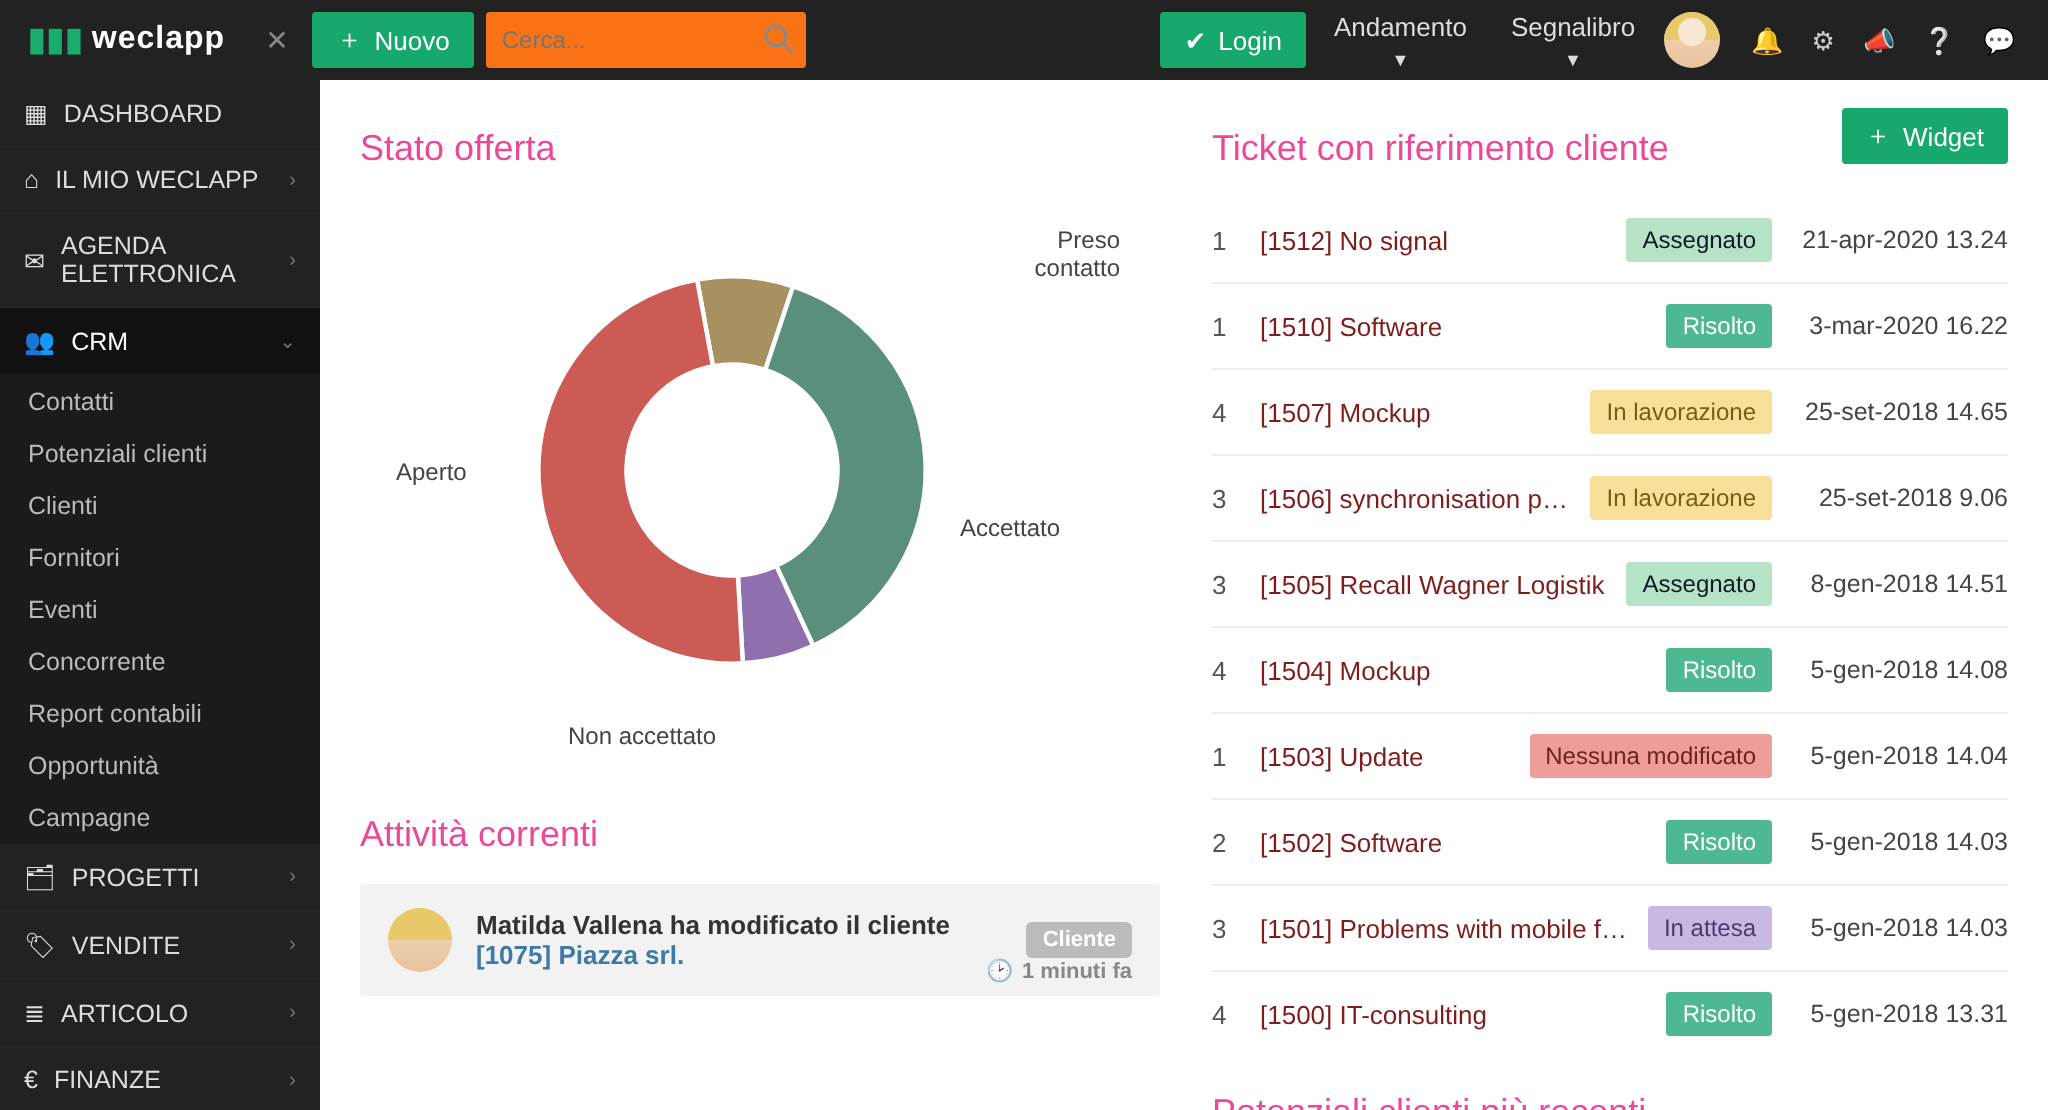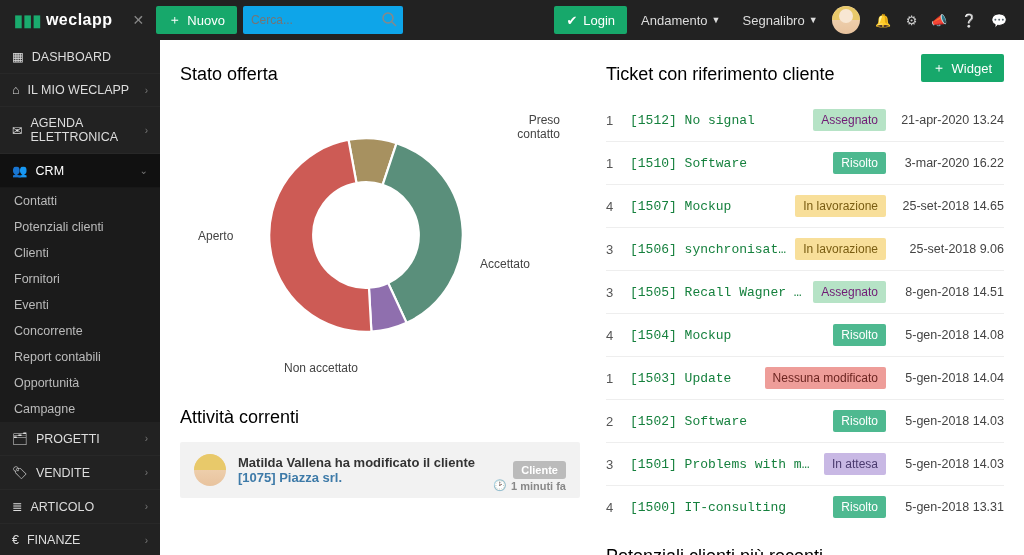--- a/index.html
+++ b/index.html
@@ -6,24 +6,24 @@
   body { font-family: -apple-system, BlinkMacSystemFont, "Segoe UI", Arial, sans-serif; font-size: 13px; color: #333; background: #fff; width: 1024px; height: 555px; overflow: hidden; }
 
   
   .topbar { height: 40px; background: #222; display: flex; align-items: center; padding: 0 6px; gap: 6px; }
   .logo { display:flex; align-items:center; color:#fff; font-weight:600; font-size:16px; padding:0 8px; letter-spacing:0.5px; }
   .logo .bars { color:#1aab6e; margin-right:4px; font-weight:bold; }
   .top-x { color:#888; font-size:14px; padding:0 6px; cursor:pointer; }
   .btn-green { background:#17a86b; color:#fff; border:none; height:28px; padding:0 12px; border-radius:2px; font-size:13px; cursor:pointer; display:inline-flex; align-items:center; gap:6px; }
   .btn-green-outline { background:#17a86b; color:#fff; border:none; height:28px; padding:0 12px; border-radius:2px; font-size:13px; cursor:pointer; display:inline-flex; align-items:center; gap:6px; }
   .search-wrap { position:relative; }
-  .search-wrap input { height:28px; width:160px; border:none; border-radius:2px; padding:0 26px 0 8px; font-size:12px; background:#0ea5e9; color:#333; }
+  .search-wrap input { height:28px; width:160px; border:none; border-radius:2px; padding:0 26px 0 8px; font-size:12px; background:#f97316; color:#333; }
   .search-wrap .sicon { position:absolute; right:6px; top:5px; color:#888; }
   .top-spacer { flex:1; }
-  .top-link { color:#ddd; font-size:13px; padding:0 8px; cursor:pointer; display:flex; align-items:center; gap:4px; }
+  .top-link { color:#ddd; font-size:13px; padding:0 8px; cursor:pointer; display:flex; align-items:center; gap:4px;flex-direction:column; }
   .top-link .caret { font-size:9px; }
   .avatar-img { width:28px; height:28px; border-radius:50%; background:linear-gradient(#f3d9b8,#e8c39e); display:inline-block; position:relative; overflow:hidden; }
   .avatar-img::after{ content:""; position:absolute; top:3px; left:7px; width:14px; height:14px; border-radius:50%; background:#f8e7d3; }
   .hair { position:absolute; top:0; left:0; right:0; height:14px; background:#e8c96a; border-radius:14px 14px 0 0; }
   .top-icons { display:flex; gap:14px; padding:0 10px; color:#ccc; }
   .top-icons span { cursor:pointer; }
 
   
   .layout { display:flex; height:calc(555px - 40px); }
   .sidebar { width:160px; background:#222; color:#aaa; display:flex; flex-direction:column; overflow-y:auto; font-size:12.5px; }
@@ -33,35 +33,35 @@
   .side-item.expanded { background:#111; color:#fff; }
   .side-item .chev { margin-left:auto; font-size:10px; color:#777; }
   .side-sub { padding:6px 12px 6px 14px; cursor:pointer; color:#bbb; }
   .side-group { background:#1b1b1b; }
 
   
   .main { flex:1; overflow-y:auto; padding:16px 20px; position:relative; }
   .widget-btn-wrap { position:absolute; right:20px; top:14px; }
   .columns { display:flex; gap:26px; }
   .col { flex:1; min-width:0; }
-  .section-title { font-size:18px; font-weight:500; color:#000000; margin:8px 0 14px; }
+  .section-title { font-size:18px; font-weight:500; color:#ec4899; margin:8px 0 14px; }
 
   
   .donut-wrap { position:relative; width:380px; height:300px; }
   .donut { width:220px; height:220px; position:absolute; left:76px; top:26px; }
   .dlabel { position:absolute; font-size:12px; color:#444; }
 
   
   .ticket-row { display:flex; align-items:center; padding:10px 0; border-bottom:1px solid #eee; font-size:13px; gap:8px; }
   .ticket-row:last-child{ border-bottom:none; }
   .tcount { width:16px; color:#555; }
-  .tlink { color:#15803d; cursor:pointer; flex:1; white-space:nowrap; overflow:hidden; text-overflow:ellipsis;font-family:Liberation Mono, monospace; }
+  .tlink { color:#7f1d1d; cursor:pointer; flex:1; white-space:nowrap; overflow:hidden; text-overflow:ellipsis; }
   .tbadge { padding:4px 8px; border-radius:2px; font-size:12px; whiteitespace:nowrap; }
   .ttime { width:110px; text-align:right; color:#444; font-size:12.5px; }
-  .sAssegnato { background:#b6e3c6; color:#701a75; }
+  .sAssegnato { background:#b6e3c6; color:#0f172a; }
   .sRisolto { background:#4eb990; color:#fff; }
   .sLavorazione { background:#f8df9a; color:#7a5d12; }
   .sNessuna { background:#ee9d99; color:#6b2420; }
   .sAttesa { background:#c8b8e4; color:#4a3a6e; }
 
   
   .activity-card { background:#f2f2f2; border-radius:2px; padding:12px 14px; display:flex; align-items:center; gap:12px; position:relative;font-weight:bold; }
   .activity-card .av { width:32px; height:32px; border-radius:50%; background:linear-gradient(#f3d9b8,#e8c39e); position:relative; overflow:hidden; flex-shrink:0; }
   .activity-card .av .hair{ height:16px; }
   .activity-text { font-size:13px; color:#333; flex:1; }

